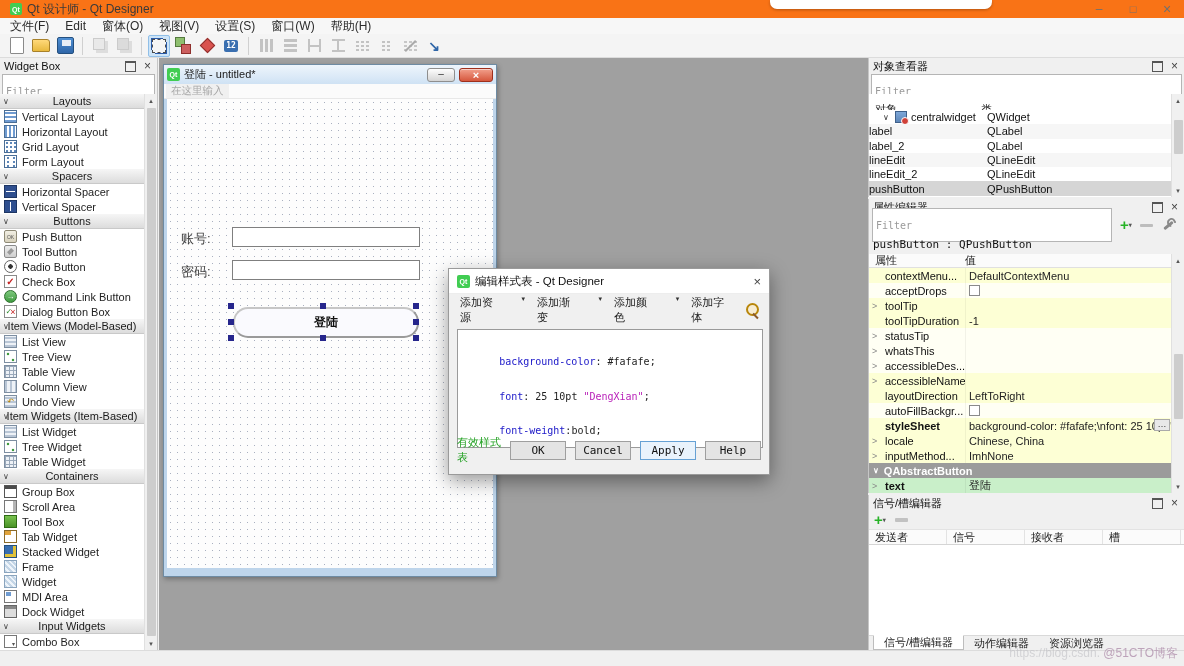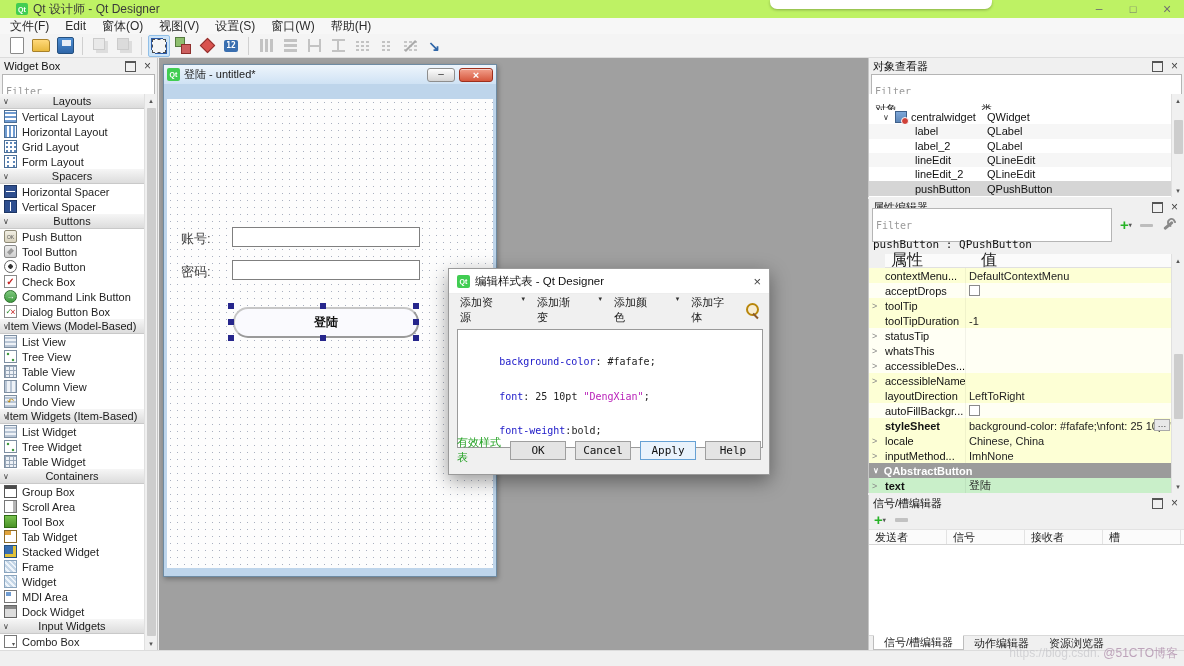--- a/index.html
+++ b/index.html
@@ -1,20 +1,20 @@
 <!DOCTYPE html>
 <html><head>
 <meta charset="utf-8">
 <style>
 *{margin:0;padding:0;box-sizing:border-box}
 html,body{width:1184px;height:666px}
 body{position:relative;font-family:"Liberation Sans",sans-serif;background:#f0f0f0;overflow:hidden;font-size:12px;color:#222}
 
 
-.titlebar{position:absolute;left:0;top:0;width:100%;height:18px;background:#bef264;display:flex;align-items:center;padding-left:16px;gap:5px;font-size:12px;color:#3a3a3a;z-index:2}
+.titlebar{position:absolute;left:0;top:0;width:100%;height:18px;background:#f97316;display:flex;align-items:center;padding-left:10px;gap:5px;font-size:12px;color:#3a3a3a;z-index:2}
 .app-icon{width:12px;height:12px;background:#41cd52;color:#fff;font-size:7px;font-weight:bold;display:flex;align-items:center;justify-content:center;border-radius:2px;flex:none}
 .app-icon::before{content:"Qt"}
 .win-controls{margin-left:auto;display:flex}
 .wc{width:34px;height:18px;display:flex;align-items:center;justify-content:center;color:#707070}
 .wc-min::before{content:"–";font-size:12px}
 .wc-max::before{content:"□";font-size:11px}
 .wc-close::before{content:"×";font-size:14px}
 .topbox{position:absolute;left:770px;top:0;width:222px;height:9px;background:#fff;border-radius:0 0 7px 7px;box-shadow:0 1px 3px rgba(0,0,0,.28);z-index:9}
 
 
@@ -166,42 +166,42 @@
 .dlg-btn.default{background:#e9f3fc;border-color:#66a1d4}
 
 
 #inspector{left:868px;top:58px;width:316px;height:139px;border-left:1px solid #c6c6c6}
 .oi-head{position:absolute;left:0;top:36px;right:13px;height:32px;background:#fff;border-bottom:1px solid #e3e3e3;display:flex;align-items:center;font-size:11px;color:#222}
 .oi-col1{padding-left:6px;width:112px}
 .oi-rows{position:absolute;left:0;top:52px;right:13px;bottom:0;background:#fff;font-size:11px;overflow:hidden}
 .oi-row{height:14.3px;display:flex;align-items:center;position:relative;color:#111}
 .oi-row:nth-child(even){background:#f6f6f6}
 .oi-row.sel{background:#d5d5d5}
-.ind1{padding-left:14px}.ind2{padding-left:46px}
+.ind1{padding-left:14px}.ind2{}
 .oi-exp{width:12px;font-size:8px;color:#333;flex:none}
 .oi-exp::before{content:"∨"}
 .oi-icon{width:12px;height:12px;margin-right:4px;background:linear-gradient(#7ea7d8,#5d86b8);border:1px solid #3f608a;position:relative;flex:none}
 .oi-icon::after{content:"";position:absolute;right:-3px;bottom:-3px;width:6px;height:6px;background:#d04038;border-radius:50%;border:1px solid #fff}
 .oi-class{position:absolute;left:118px}
 #oi-scroll{top:36px;bottom:0;right:0}
 #oi-scroll .sb-thumb{top:26px;height:34px}
 
 
 #properties{left:868px;top:199px;width:316px;height:294px;border-left:1px solid #c6c6c6}
 .pe-toolbar{position:absolute;top:17px;left:3px;right:3px;height:18px;display:flex;align-items:center;gap:8px}
 .pe-toolbar .filter{width:240px;margin:0;flex:none}
 .plus-icon{color:#27b327;font-weight:bold;font-size:15px;line-height:12px}
 .plus-icon::before{content:"+"}
 .plus-icon::after{content:"▾";font-size:6px;color:#555;vertical-align:bottom}
 .minus-bar{width:13px;height:3px;background:#bdbdbd;border-radius:1px}
 .wrench-icon{position:relative;width:16px;height:16px}
 .wrench-icon::before{content:"";position:absolute;left:2px;top:7px;width:11px;height:3px;background:#8a8a8a;transform:rotate(-40deg);border-radius:1px}
 .wrench-icon::after{content:"";position:absolute;right:1px;top:1px;width:5px;height:5px;border:2px solid #8a8a8a;border-radius:50%;border-bottom-color:transparent;transform:rotate(-40deg)}
 .pe-obj{position:absolute;top:39px;left:4px;font:11px "DejaVu Sans Mono",monospace;color:#111}
-.pe-cols{position:absolute;top:55px;left:16px;right:13px;height:14px;background:#fbfbfb;border-bottom:1px solid #e0e0e0;display:flex;align-items:center;font-size:16px;color:#222}
+.pe-cols{position:absolute;top:55px;left:0;right:13px;height:14px;background:#fbfbfb;border-bottom:1px solid #e0e0e0;display:flex;align-items:center;font-size:11px;color:#222}
 .pe-c1{padding-left:6px;width:96px}
 .pe-rows{position:absolute;top:69px;left:0;right:13px;bottom:0;background:#fff;font-size:11px;overflow:hidden}
 .pe-row{height:15px;display:flex;align-items:center;position:relative}
 .row-y{background:#fdffd5}.row-w{background:#fffff4}.row-g{background:#c9efc9}
 .pe-exp{position:absolute;left:3px;font-size:9px;color:#888}
 .pe-exp::before{content:">"}
 .pe-name{padding-left:16px;width:96px;flex:none;color:#111;white-space:nowrap;overflow:hidden}
 .pe-name.bold{font-weight:bold}
 .pe-val{flex:1;display:flex;align-items:center;gap:3px;position:relative;padding-left:3px;white-space:nowrap;overflow:hidden;height:100%;border-left:1px solid rgba(0,0,0,.05)}
 .pcheck{width:11px;height:11px;border:1px solid #8a8a8a;background:#fff;flex:none}
@@ -450,20 +450,23 @@
 
 <div class="canvas"></div>
 
 <div class="formwin">
   <div class="fw-title">
     <span class="qt-badge"></span>
     <span class="fw-title-text">登陆 - untitled*</span>
     <span class="fw-min"></span>
     <span class="fw-close"></span>
   </div>
+  <div class="fw-menuph">
+    <span>在这里输入</span>
+  </div>
   <div class="fw-canvas">
     <span class="f-label l1">账号:</span>
     <input class="f-edit e1" style="">
     <span class="f-label l2">密码:</span>
     <input class="f-edit e2" style="">
     <div class="login-btn">登陆</div>
     <span class="handle h1"></span>
     <span class="handle h2"></span>
     <span class="handle h3"></span>
     <span class="handle h4"></span>

